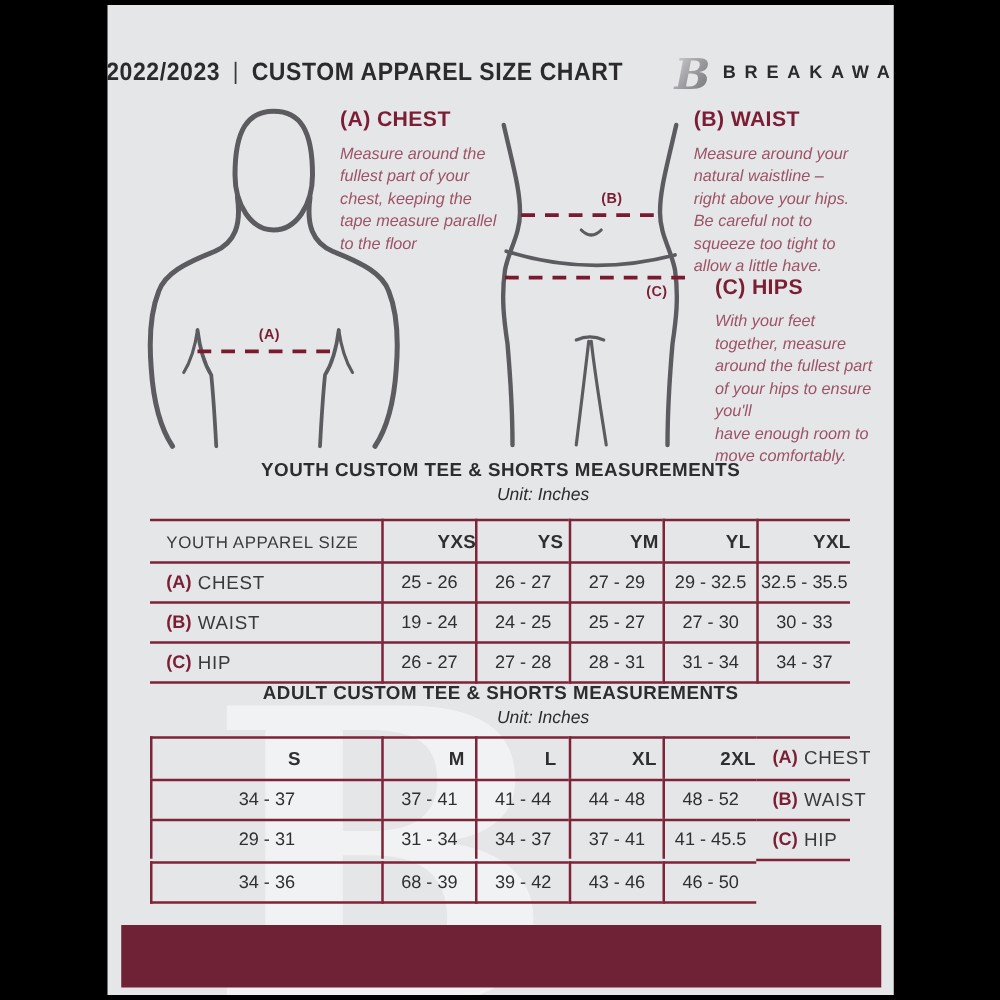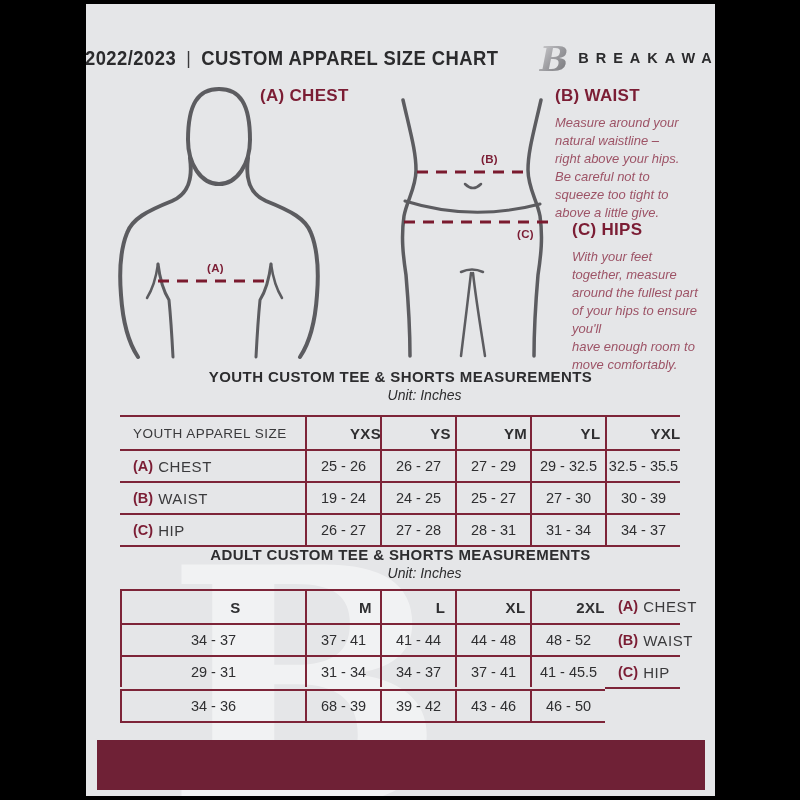--- a/index.html
+++ b/index.html
@@ -45,21 +45,21 @@
   .mb-desc{
     margin-top:8px;font-style:italic;font-size:13px;line-height:1.38;
     color:#9d5366;white-space:pre-line;
   }
   
   .section-title{
     position:absolute;left:0;width:100%;text-align:center;z-index:2;
     font-weight:bold;font-size:15px;color:#2d2d2f;letter-spacing:.4px;
   }
   .section-unit{
-    position:absolute;left:4px;width:100%;text-align:center;z-index:2;
+    position:absolute;left:14px;width:100%;text-align:center;z-index:2;
     font-style:italic;font-size:14px;color:#2d2d2f;padding-left:20px;
   }
   .size-table{
     position:absolute;left:34px;z-index:2;
     display:grid;grid-template-columns:185px repeat(5,75px);
   }
   .cell{
     display:flex;align-items:center;justify-content:center;
     height:30px;border-top:2px solid #7d2438;
     font-size:14.5px;color:#2f2f31;
@@ -137,36 +137,41 @@
         <path d="M417 172 H531"></path>
         <path d="M404 222 H551"></path>
       </g>
     </g>
   </svg>
 
   <div class="fig-label" style="left:121px;top:258px;">(A)</div>
   <div class="fig-label" style="left:395px;top:149px;">(B)</div>
   <div class="fig-label" style="left:431px;top:224px;">(C)</div>
 
-  <div class="measure-block" style="left:174px;top:82px;width:155px;">
+  <div class="measure-block" style="left:186px;top:82px;width:155px;">
     <div class="mb-head">
       <span class="mb-key">(A)</span><span>CHEST</span>
     </div>
+    <div class="mb-desc">Measure around the
+fullest part of your
+chest, keeping the
+tape measure parallel
+to the floor</div>
   </div>
 
   <div class="measure-block" style="left:469px;top:82px;width:152px;">
     <div class="mb-head">
       <span class="mb-key">(B)</span><span>WAIST</span>
     </div>
     <div class="mb-desc">Measure around your
 natural waistline –
 right above your hips.
 Be careful not to
 squeeze too tight to
-above a little give.</div>
+allow a little have.</div>
   </div>
 
   <div class="measure-block" style="left:486px;top:216px;width:155px;">
     <div class="mb-head">
       <span class="mb-key">(C)</span><span>HIPS</span>
     </div>
     <div class="mb-desc">With your feet
 together, measure
 around the fullest part
 of your hips to ensure
@@ -194,21 +199,21 @@
       <div class="cell val">29 - 32.5</div>
       <div class="cell val">32.5 - 35.5</div>
       <div class="cell first">
         <span class="rkey">(B)</span>
         <span class="rname">WAIST</span>
       </div>
       <div class="cell val">19 - 24</div>
       <div class="cell val">24 - 25</div>
       <div class="cell val">25 - 27</div>
       <div class="cell val">27 - 30</div>
-      <div class="cell val">30 - 39</div>
+      <div class="cell val">30 - 33</div>
       <div class="cell first last">
         <span class="rkey">(C)</span>
         <span class="rname">HIP</span>
       </div>
       <div class="cell val last">26 - 27</div>
       <div class="cell val last">27 - 28</div>
       <div class="cell val last">28 - 31</div>
       <div class="cell val last">31 - 34</div>
       <div class="cell val last">34 - 37</div>
     </div>

